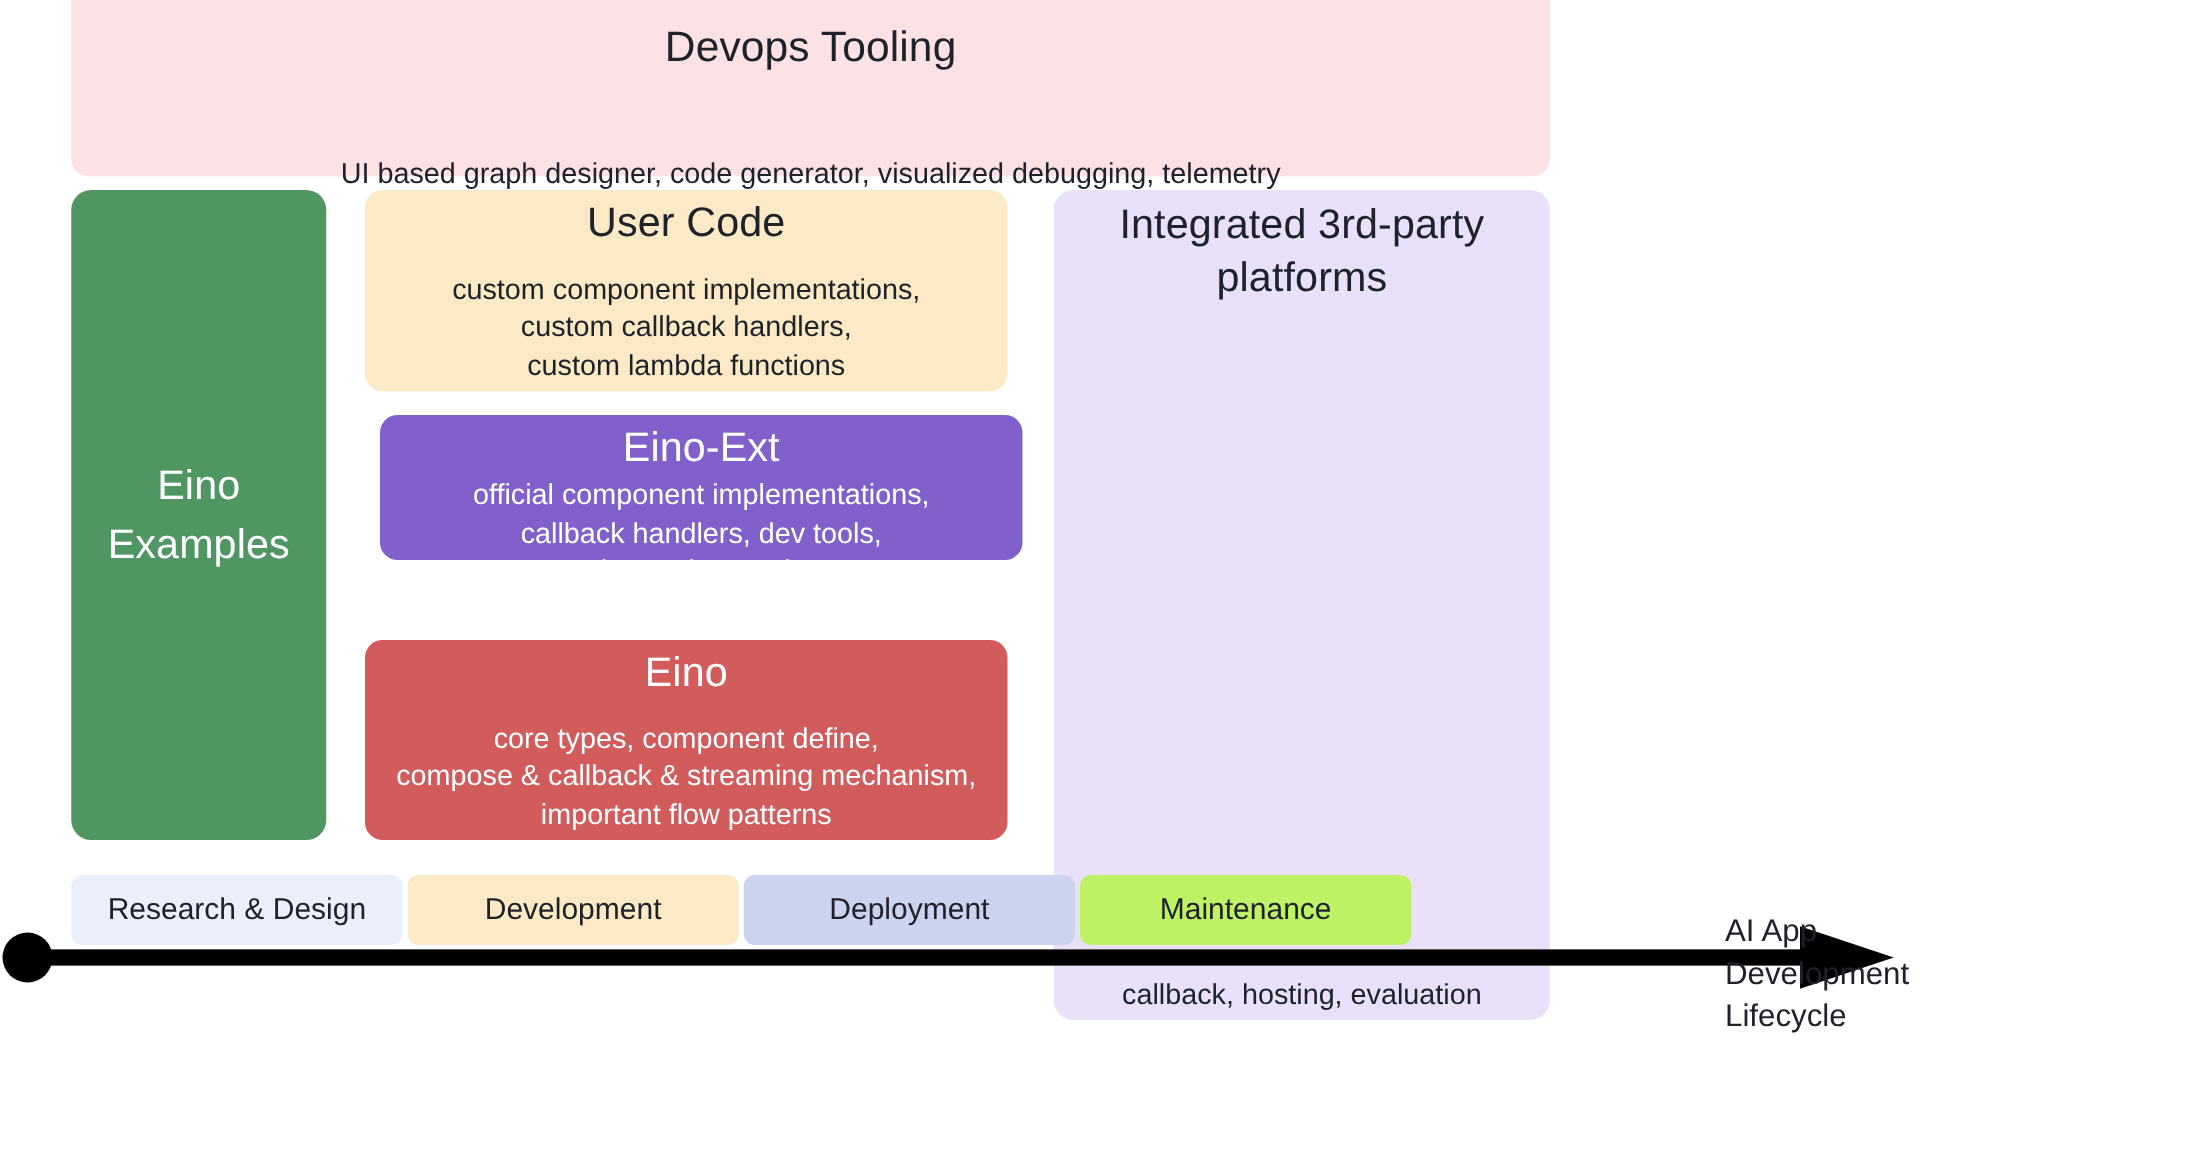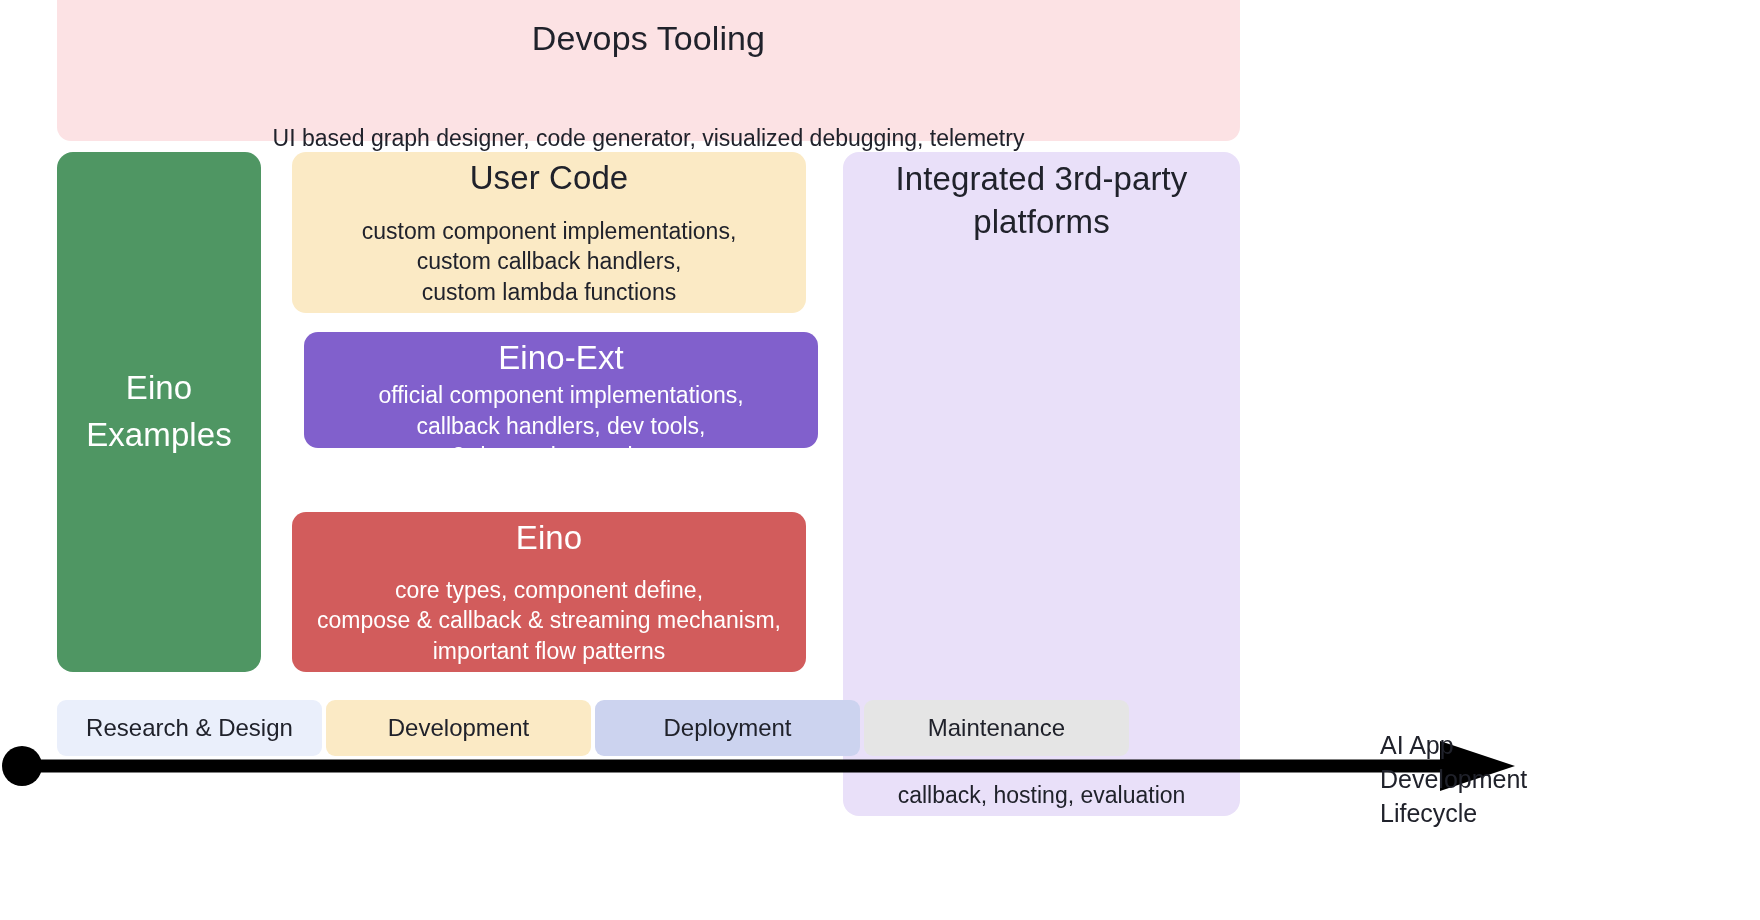--- a/index.html
+++ b/index.html
@@ -206,20 +206,20 @@
   <svg id="lifecycle-arrow" viewBox="0 0 1525 62" width="1525" height="62" xmlns="http://www.w3.org/2000/svg">
     <circle cx="22" cy="31" r="20" fill="#000000"></circle>
     <rect x="22" y="24.5" width="1425" height="13" fill="#000000"></rect>
     <polygon points="1440,6 1515,31 1440,56" fill="#000000"></polygon>
   </svg>
 
   <div id="lifecycle-chips">
       <div class="chip" style="background: rgb(234, 239, 251); width: 265px; flex: 0 0 265px;">Research &amp; Design</div>
       <div class="chip" style="background: rgb(251, 234, 197); width: 265px; flex: 0 0 265px;">Development</div>
       <div class="chip" style="background: rgb(204, 211, 239); width: 265px; flex: 0 0 265px;">Deployment</div>
-      <div class="chip" style="background: #e5e5e5; width: 265px; flex: 0 0 265px; text-align: right;">Maintenance</div>
+      <div class="chip" style="background: #bef264; width: 265px; flex: 0 0 265px; text-align: right;">Maintenance</div>
     </div>
 
   <div id="axis-caption">AI App
 Development
 Lifecycle</div>
 
 </div>
 
 </body></html>

